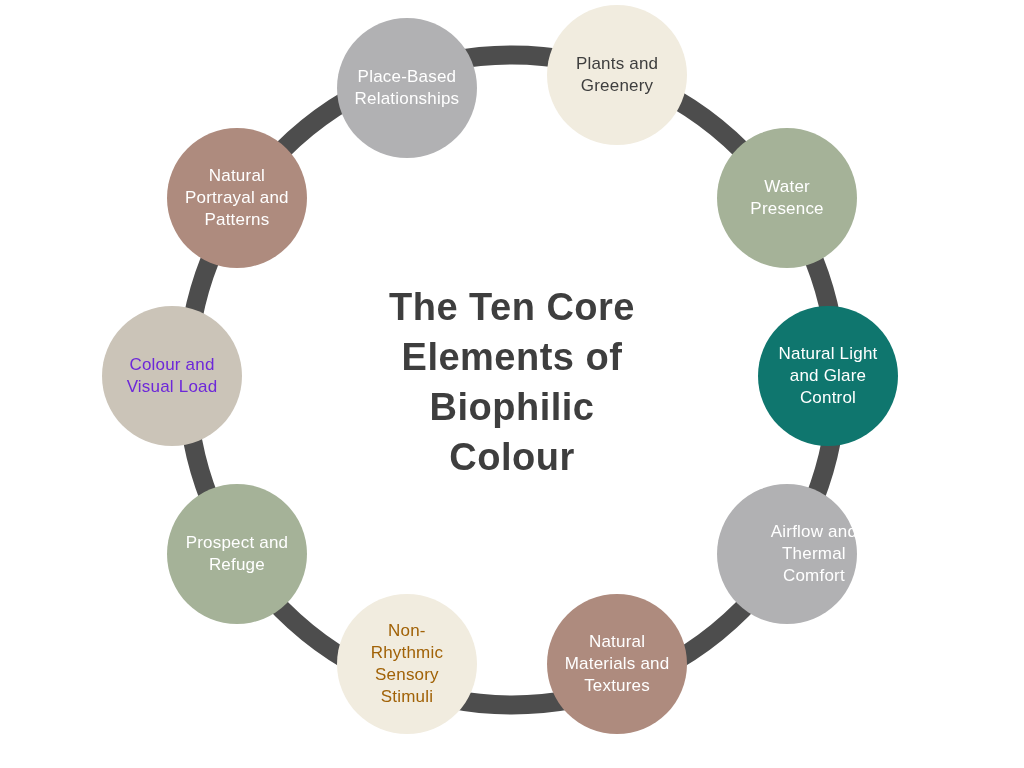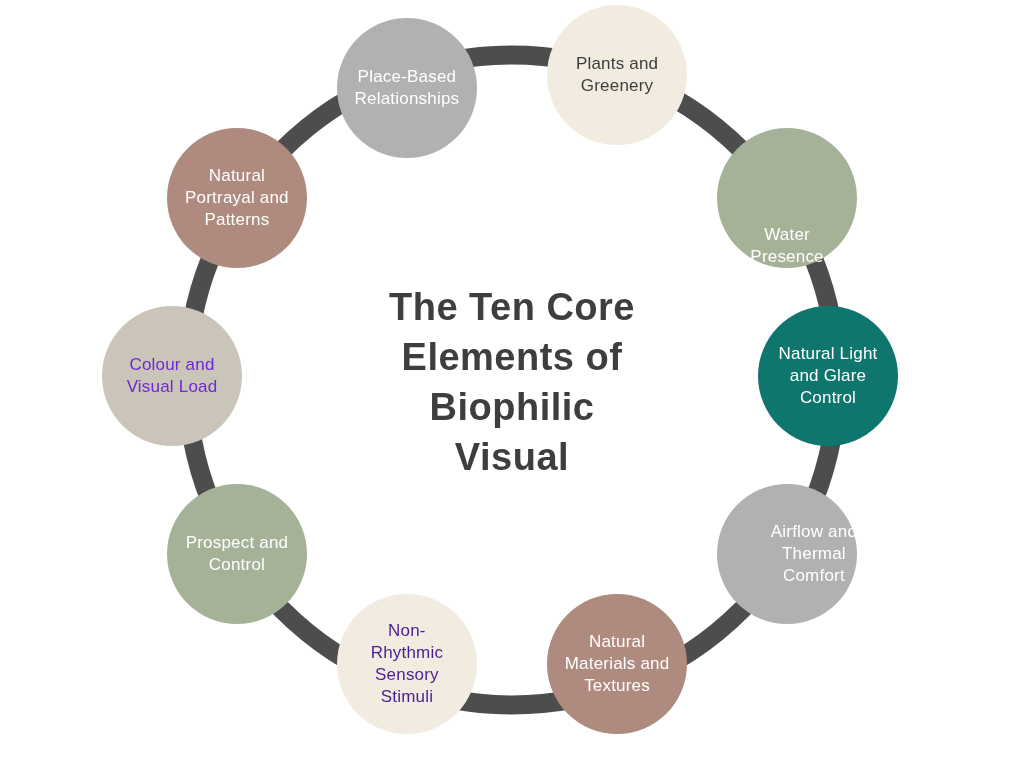--- a/index.html
+++ b/index.html
@@ -54,42 +54,42 @@
 
 <div class="canvas">
 
   <svg class="ring-svg" width="1024" height="768" aria-hidden="true">
     <circle cx="512" cy="380" r="325" fill="none" stroke="#4d4d4d" stroke-width="19"></circle>
   </svg>
 
   <div class="title" style="color: rgb(62, 62, 62);">The Ten Core
 Elements of
 Biophilic
-Visual</div>
+Colour</div>
 
   <div id="nodes">
       <div class="node" style="left: 547.066px; top: 5px; width: 140px; height: 140px; background: rgb(241, 236, 223); color: rgb(62, 62, 62);"><span>Plants and
 Greenery</span></div>
-      <div class="node" style="left: 717.066px; top: 127.901px; width: 140px; height: 140px; background: rgb(165, 178, 152); color: rgb(255, 255, 255); align-items: flex-end;"><span>Water
+      <div class="node" style="left: 717.066px; top: 127.901px; width: 140px; height: 140px; background: rgb(165, 178, 152); color: rgb(255, 255, 255);"><span>Water
 Presence</span></div>
       <div class="node" style="left: 758px; top: 306px; width: 140px; height: 140px; background: #0f766e; color: rgb(255, 255, 255);"><span>Natural Light
 and Glare
 Control</span></div>
       <div class="node" style="left: 717.066px; top: 484.099px; width: 140px; height: 140px; background: rgb(177, 177, 179); color: rgb(255, 255, 255); justify-content: flex-end;"><span>Airflow and
 Thermal
 Comfort</span></div>
       <div class="node" style="left: 547.066px; top: 594.17px; width: 140px; height: 140px; background: rgb(174, 139, 126); color: rgb(255, 255, 255);"><span>Natural
 Materials and
 Textures</span></div>
-      <div class="node" style="left: 336.934px; top: 594.17px; width: 140px; height: 140px; background: rgb(241, 236, 223); color: #4c1d95;"><span>Non-
+      <div class="node" style="left: 336.934px; top: 594.17px; width: 140px; height: 140px; background: rgb(241, 236, 223); color: #a16207;"><span>Non-
 Rhythmic
 Sensory
 Stimuli</span></div>
       <div class="node" style="left: 166.934px; top: 484.099px; width: 140px; height: 140px; background: rgb(165, 178, 152); color: rgb(255, 255, 255);"><span>Prospect and
-Control</span></div>
+Refuge</span></div>
       <div class="node" style="left: 102px; top: 306px; width: 140px; height: 140px; background: rgb(203, 196, 184); color: #6d28d9;"><span>Colour and
 Visual Load</span></div>
       <div class="node" style="left: 166.934px; top: 127.901px; width: 140px; height: 140px; background: rgb(174, 139, 126); color: rgb(255, 255, 255);"><span>Natural
 Portrayal and
 Patterns</span></div>
       <div class="node" style="left: 336.934px; top: 17.8299px; width: 140px; height: 140px; background: rgb(177, 177, 179); color: rgb(255, 255, 255);"><span>Place-Based
 Relationships</span></div>
     </div>
 
 </div>

